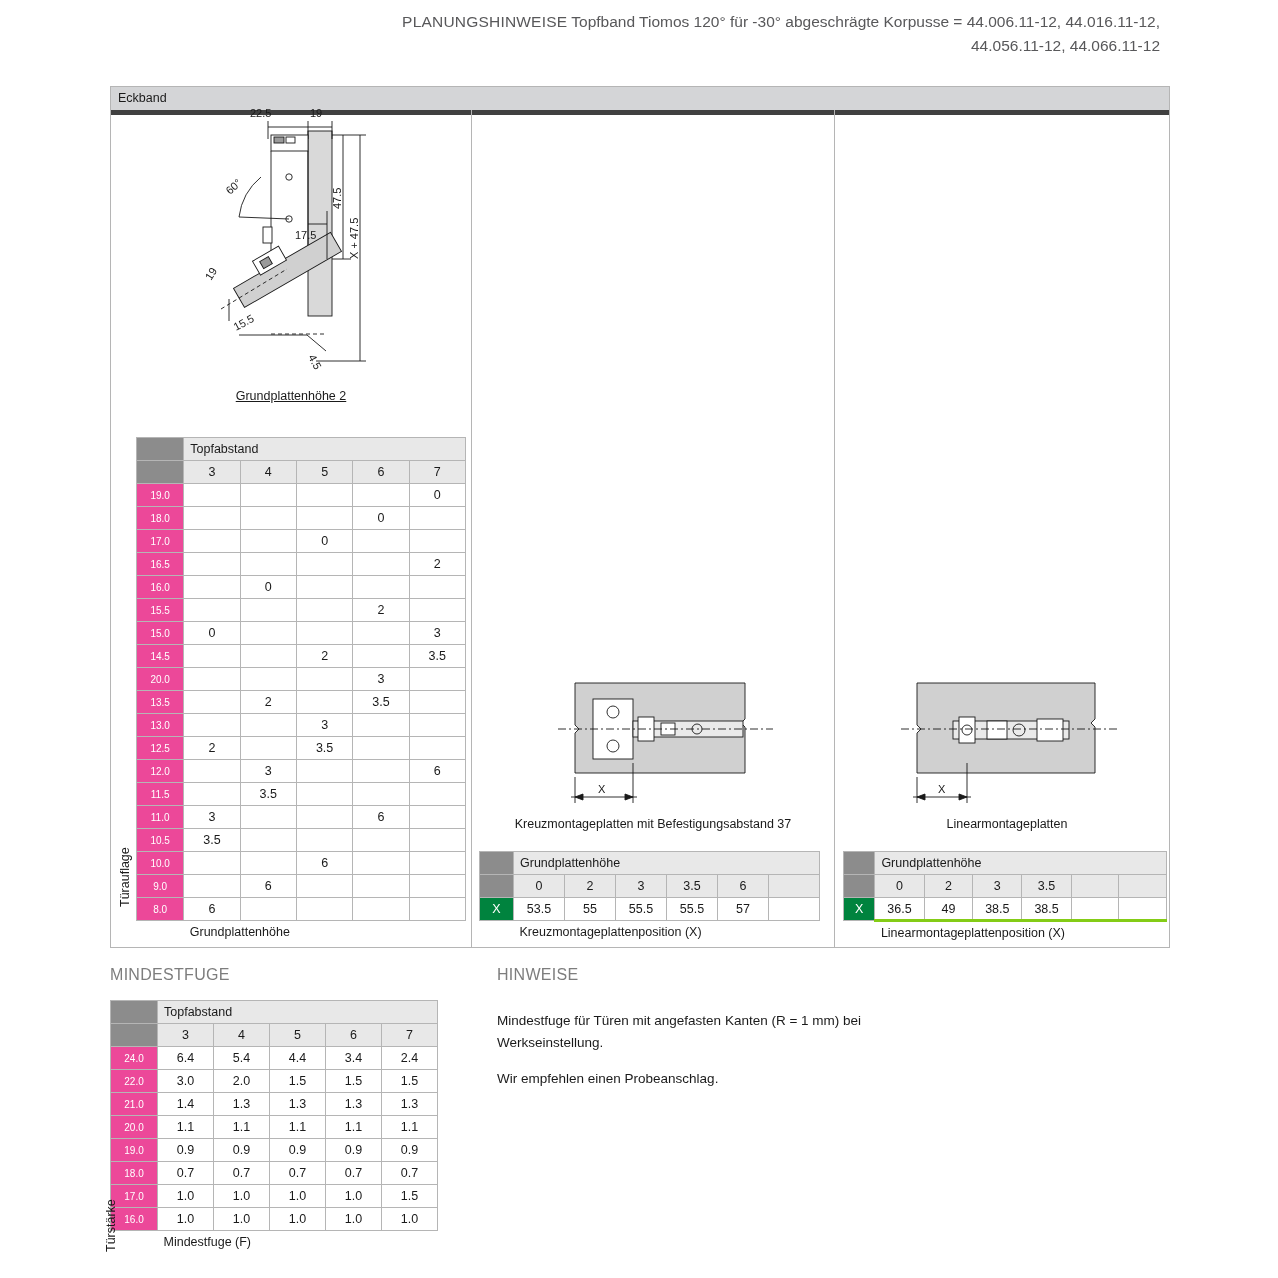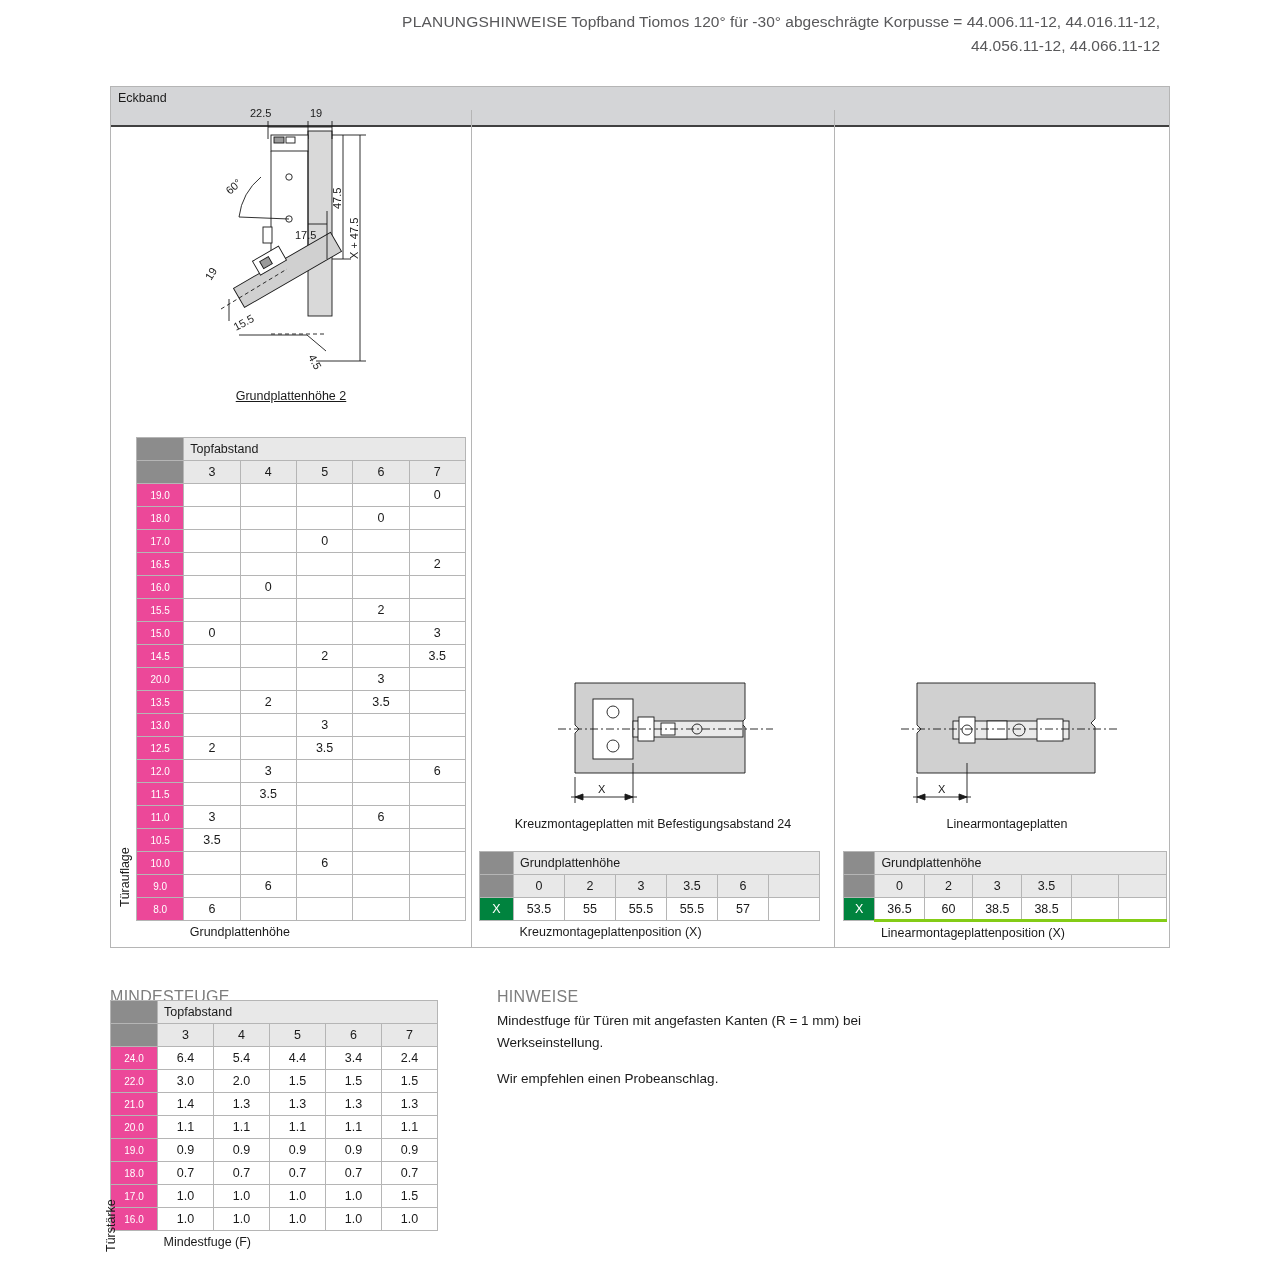--- a/index.html
+++ b/index.html
@@ -40,23 +40,23 @@
     left: 110px; top: 86px;
     width: 1060px; height: 862px;
     border: 1px solid #b5b5b5;
     box-sizing: border-box;
     background: #fff;
   }
   .panel-title {
     position: absolute;
     left: 0; top: 0;
     width: 100%;
-    height: 40px;
+    height: 28px;
     background: #d4d5d7;
-    border-bottom: 2px solid #404040;
+    border-bottom: 5px solid #404040;
     box-sizing: border-box;
     font-size: 12.5px;
     color: #1a1a1a;
     line-height: 23px;
     padding-left: 7px;
   }
   .panel-divider {
     position: absolute;
     top: 23px;
     width: 0;
@@ -150,21 +150,20 @@
     background: #00833e;
     color: #fff;
   }
 
   
   .sec-title {
     position: absolute;
     font-size: 16px;
     color: #7d7d7d;
     letter-spacing: 0.3px;
-    margin-top: 22px;
   }
   .hinweise-text {
     position: absolute;
     font-size: 13.5px;
     color: #1a1a1a;
     line-height: 1.62;
     width: 380px;
   }
   .hinweise-text p { margin: 0 0 14px 0; }
 
@@ -439,21 +438,21 @@
           <circle cx="214" cy="52" r="5"></circle>
           <line x1="75" y1="52" x2="290" y2="52" stroke-dasharray="8 3 2 3"></line>
           <line x1="92" y1="100" x2="92" y2="126"></line>
           <line x1="150" y1="86" x2="150" y2="126"></line>
           <line x1="88" y1="120" x2="154" y2="120"></line>
           <path d="M92 120 L100 117 L100 123 Z" fill="#1a1a1a"></path>
           <path d="M150 120 L142 117 L142 123 Z" fill="#1a1a1a"></path>
         </g>
         <text class="dimtxt" x="115" y="116">X</text>
       </svg>
-      <div class="mp-caption" style="left:0; top:140px;">Kreuzmontageplatten mit Befestigungsabstand 24</div>
+      <div class="mp-caption" style="left:0; top:140px;">Kreuzmontageplatten mit Befestigungsabstand 37</div>
       <div class="mp-table" style="left:-4px; top:174px;">
         <table class="dt">
           <tbody id="cross-table-body">
               <tr>
                 <td class="corner-cell" style="width:34px"></td>
                 <td class="grp-head" colspan="6">Grundplattenhöhe</td>
               </tr>
               <tr>
                 <td class="corner-cell"></td>
                 <td class="col-head" style="width:51px">0</td>
@@ -513,21 +512,21 @@
                 <td class="col-head" style="width:51px">0</td>
                 <td class="col-head" style="width:51px">2</td>
                 <td class="col-head" style="width:51px">3</td>
                 <td class="col-head" style="width:51px">3.5</td>
                 <td class="col-head" style="width:51px"></td>
                 <td class="col-head" style="width:51px"></td>
               </tr>
               <tr>
                 <td class="x-cell">X</td>
                 <td>36.5</td>
-                <td>60</td>
+                <td>49</td>
                 <td>38.5</td>
                 <td>38.5</td>
                 <td></td>
                 <td></td>
               </tr>
               <tr>
                 <td style="border:none;background:#fff"></td>
                 <td class="foot-label" colspan="6" style="border:none;border-top:3px solid #84cc16">Linearmontageplattenposition (X)</td>
               </tr>
             </tbody>

